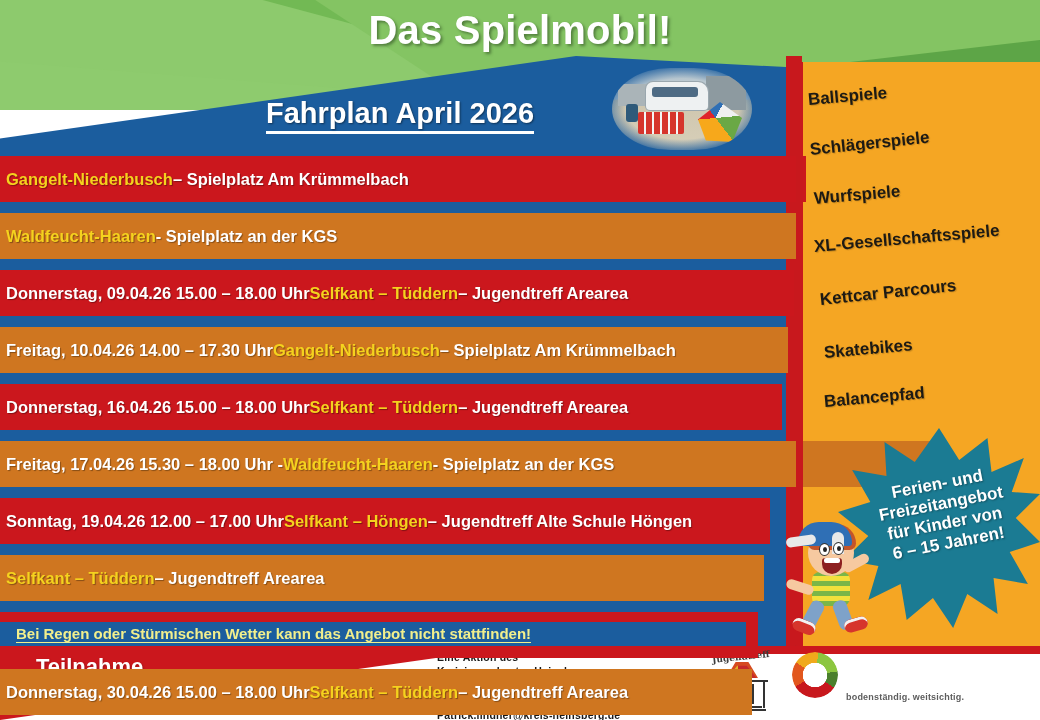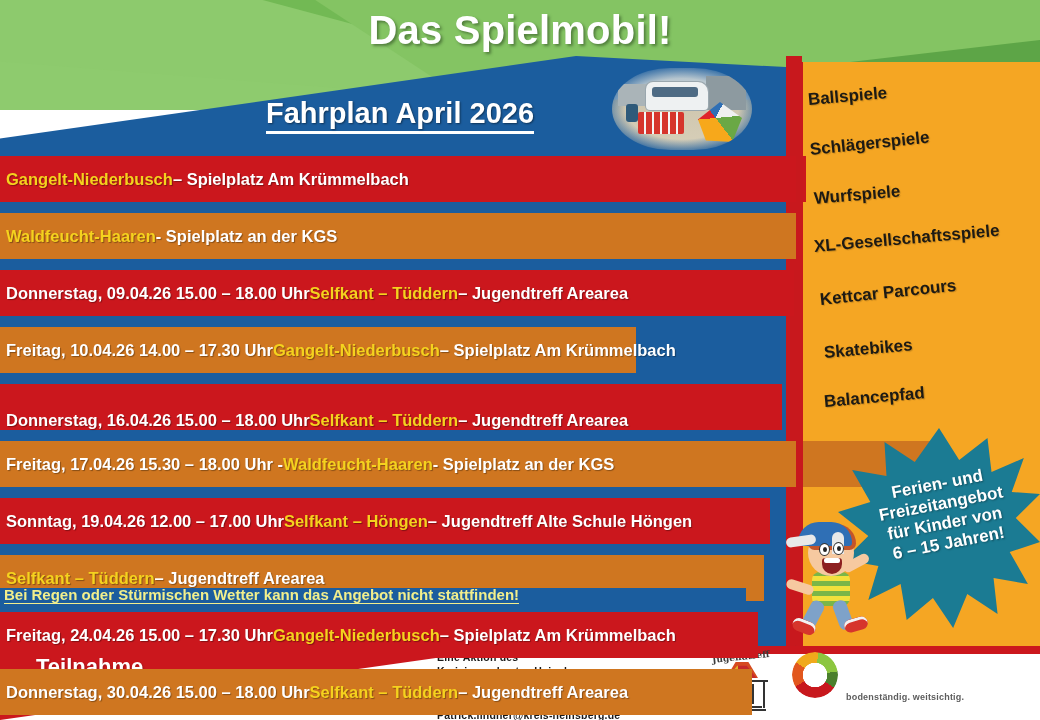--- a/index.html
+++ b/index.html
@@ -57,31 +57,31 @@
        font-size:16.5px;font-weight:bold;color:#ffffff;white-space:nowrap;
        text-shadow:1px 1px 1px rgba(0,0,0,.35);margin-bottom:11px;box-sizing:border-box;}
   .row.red{background:#cb171d;}
   .row.orange{background:#cf7620;}
   .row .hl{color:#f5d21e;}
 
   
   .row:nth-child(1){width:806px;}
   .row:nth-child(2){width:800px;}
   .row:nth-child(3){width:794px;}
-  .row:nth-child(4){width:636px;}
-  .row:nth-child(5){width:782px;align-items:flex-end;}
+  .row:nth-child(4){width:788px;}
+  .row:nth-child(5){width:782px;}
   .row:nth-child(6){width:936px;text-align:center;}
   .row:nth-child(7){width:770px;}
   .row:nth-child(8){width:764px;}
   .row:nth-child(9){width:758px;}
   .row:nth-child(10){width:752px;}
 
-  .weather{position:absolute;left:0;top:588px;width:746px;height:14px;z-index:8;
+  .weather{position:absolute;left:0;top:622px;width:746px;height:24px;z-index:8;
     font-size:15px;font-weight:bold;color:#f2ef8c;background:#1b5d9e;
-    display:flex;align-items:center;padding-left:4px;box-sizing:border-box;}
+    display:flex;align-items:center;padding-left:16px;box-sizing:border-box;}
   .weather span{border-bottom:1.5px solid #f2ef8c;}
 
   
   .side{position:absolute;left:796px;top:62px;width:244px;height:584px;background:#f5a623;overflow:hidden;}
   .side-rule{position:absolute;left:796px;top:62px;width:7px;height:584px;background:#c8181d;z-index:9;}
   .act{position:absolute;color:#1d1a14;font-weight:bold;font-size:17px;
     transform-origin:left center;text-shadow:1px 1px 1px rgba(0,0,0,.18);z-index:10;white-space:nowrap;}
 
   
   .burst{position:absolute;left:838px;top:428px;width:202px;height:200px;z-index:11;}

